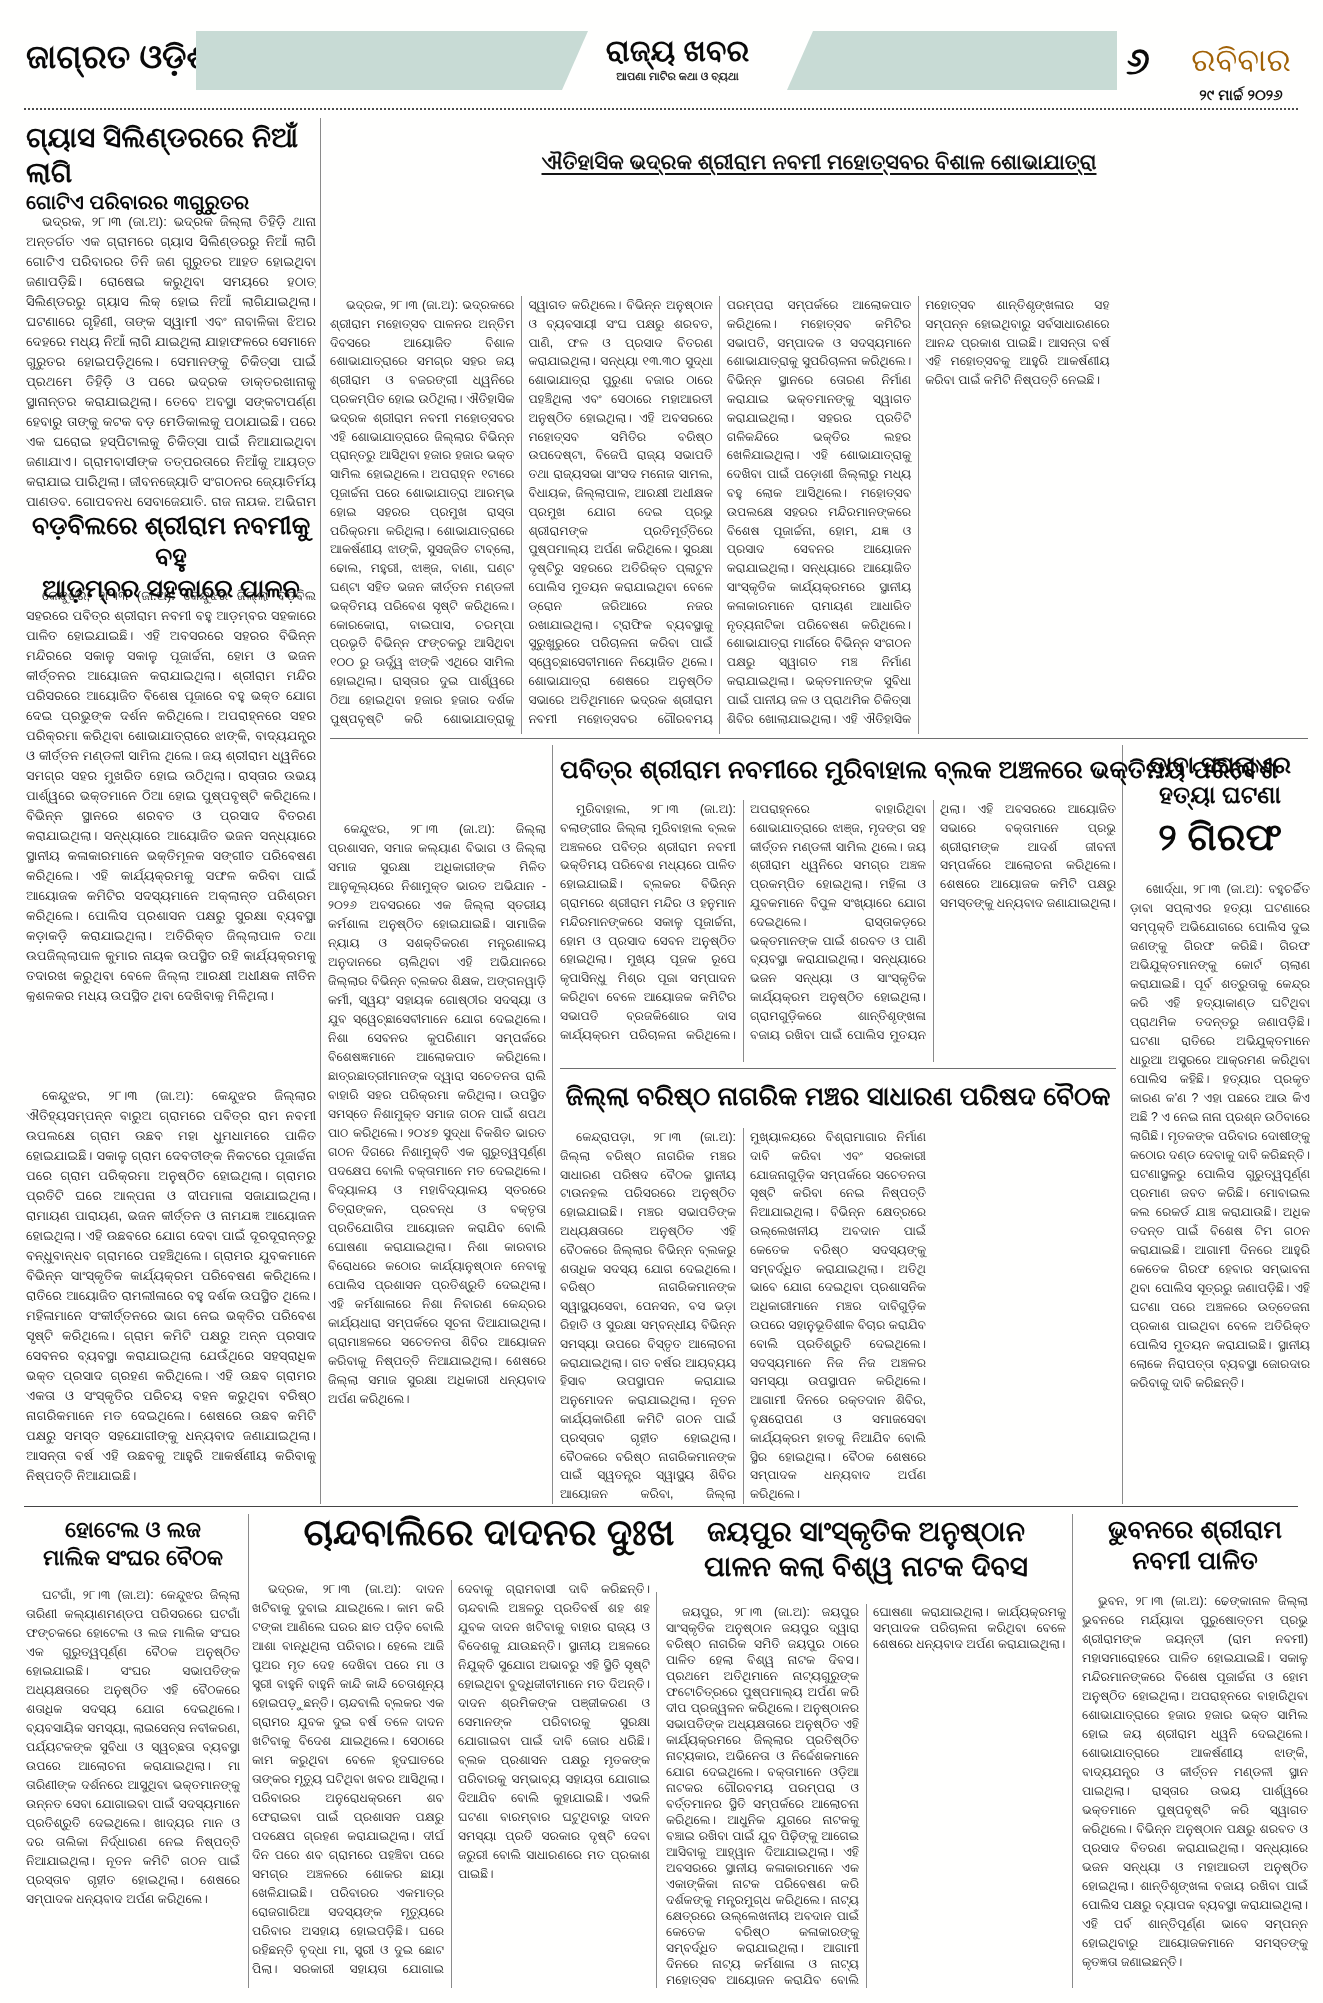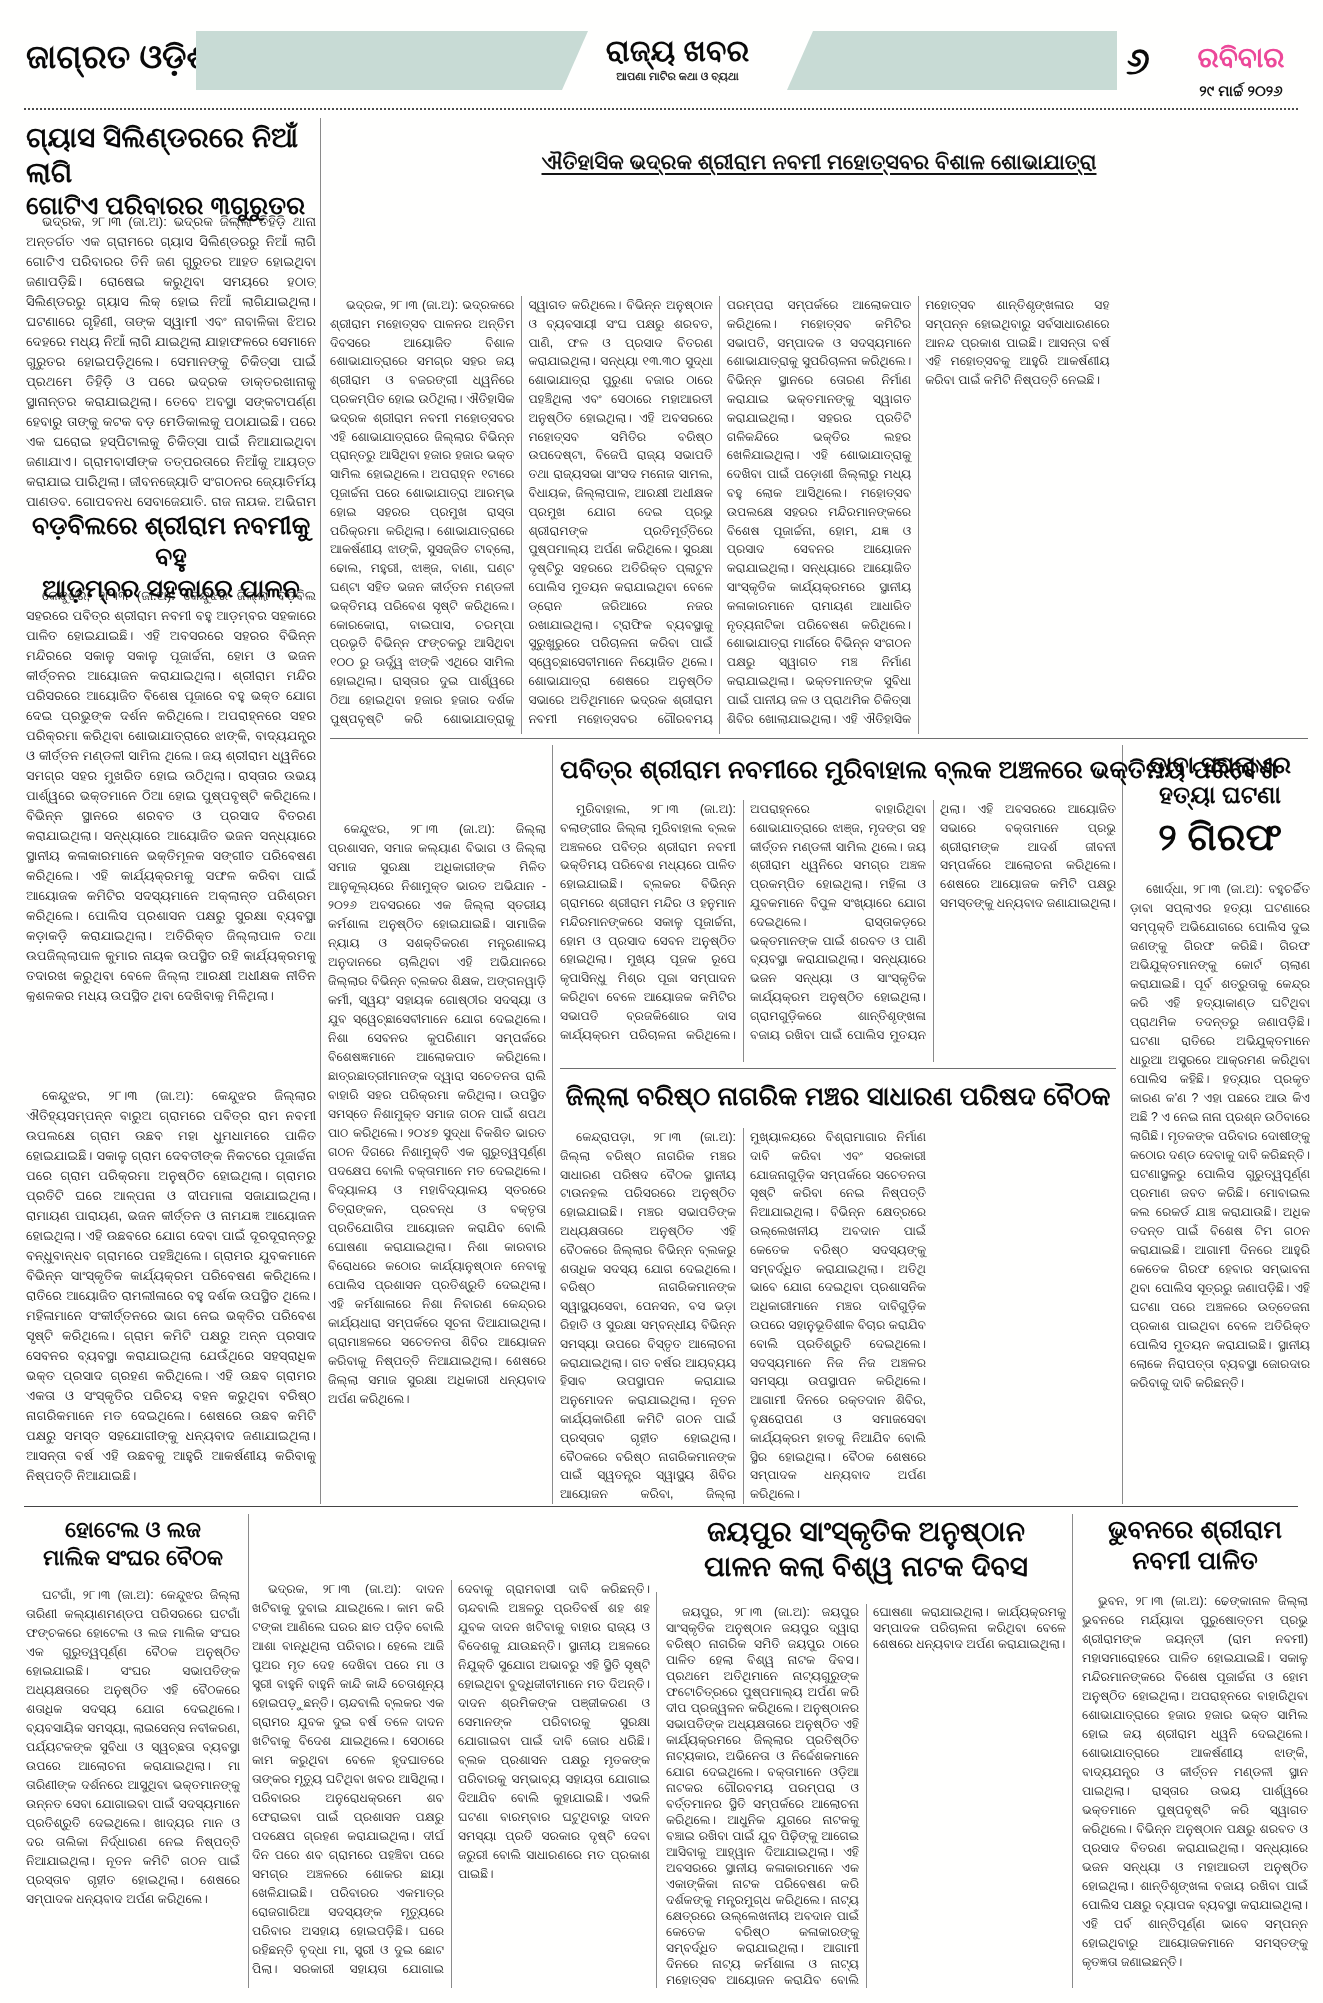--- a/index.html
+++ b/index.html
@@ -35,39 +35,39 @@
     <div class="hl" style="font-size:30px;">ରାଜ୍ୟ ଖବର</div>
     <div style="font-size:11px; font-weight:bold; color:#222;">ଆପଣା ମାଟିର କଥା ଓ ବ୍ୟଥା</div>
   </div>
 
   <div class="teal" style="left:787px; top:31px; width:330px; height:59px; background:#c8dbd5;
               clip-path:polygon(26px 0, 100% 0, 100% 100%, 0 100%);"></div>
 
   <div class="abs hl" style="left:1126px; top:38px; font-size:38px;">୬</div>
 
   <div class="abs center" style="left:1168px; top:42px; width:146px;">
-    <div style="font-size:28px; font-weight:bold; color:#ec4899;">ରବିବାର</div>
+    <div style="font-size:32px; font-weight:normal; color:#a16207;">ରବିବାର</div>
     <div style="font-size:15px; font-weight:bold; margin-top:7px; color:#111;">୨୯ ମାର୍ଚ୍ଚ ୨୦୨୬</div>
   </div>
 
   <div class="dotted-rule" style="left:24px; top:108px; width:1274px;"></div>
 
   <div class="vrule" style="left:320px; top:118px; height:1386px;"></div>
   <div class="vrule" style="left:552px; top:745px; height:759px;"></div>
   <div class="vrule" style="left:1122px; top:745px; height:759px;"></div>
   <div class="hrule" style="left:330px; top:738px; width:978px;"></div>
   <div class="hrule" style="left:560px; top:1068px; width:556px;"></div>
   <div class="hrule" style="left:24px; top:1506px; width:1274px; background:#444;"></div>
   <div class="vrule" style="left:248px; top:1514px; height:474px;"></div>
   <div class="vrule" style="left:656px; top:1592px; height:396px;"></div>
   <div class="vrule" style="left:1072px; top:1514px; height:474px;"></div>
 
   <div class="abs" style="left:26px; top:120px; width:290px;">
     <div class="hl" style="font-size:28px;">ଗ୍ୟାସ ସିଲିଣ୍ଡରରେ ନିଆଁ ଲାଗି</div>
-    <div class="hl" style="font-size:25px;">ଗୋଟିଏ ପରିବାରର ୩ଗୁରୁତର</div>
+    <div class="hl" style="font-size:20px;">ଗୋଟିଏ ପରିବାରର ୩ଗୁରୁତର</div>
   </div>
   <div class="abs body-txt" style="left:26px; top:212px; width:290px; height:294px; font-size:13.2px; line-height:20px;">ଭଦ୍ରକ, ୨୮।୩ (ଜା.ଅ): ଭଦ୍ରକ ଜିଲ୍ଲା ତିହିଡ଼ି ଥାନା ଅନ୍ତର୍ଗତ ଏକ ଗ୍ରାମରେ ଗ୍ୟାସ ସିଲିଣ୍ଡରରୁ ନିଆଁ ଲାଗି ଗୋଟିଏ ପରିବାରର ତିନି ଜଣ ଗୁରୁତର ଆହତ ହୋଇଥିବା ଜଣାପଡ଼ିଛି। ରୋଷେଇ କରୁଥିବା ସମୟରେ ହଠାତ୍ ସିଲିଣ୍ଡରରୁ ଗ୍ୟାସ ଲିକ୍ ହୋଇ ନିଆଁ ଲାଗିଯାଇଥିଲା। ଘଟଣାରେ ଗୃହିଣୀ, ତାଙ୍କ ସ୍ୱାମୀ ଏବଂ ନାବାଳିକା ଝିଅର ଦେହରେ ମଧ୍ୟ ନିଆଁ ଲାଗି ଯାଇଥିଲା ଯାହାଫଳରେ ସେମାନେ ଗୁରୁତର ହୋଇପଡ଼ିଥିଲେ। ସେମାନଙ୍କୁ ଚିକିତ୍ସା ପାଇଁ ପ୍ରଥମେ ତିହିଡ଼ି ଓ ପରେ ଭଦ୍ରକ ଡାକ୍ତରଖାନାକୁ ସ୍ଥାନାନ୍ତର କରାଯାଇଥିଲା। ତେବେ ଅବସ୍ଥା ସଙ୍କଟାପର୍ଣ୍ଣ ହେବାରୁ ତାଙ୍କୁ କଟକ ବଡ଼ ମେଡିକାଲକୁ ପଠାଯାଇଛି। ପରେ ଏକ ଘରୋଇ ହସ୍ପିଟାଲକୁ ଚିକିତ୍ସା ପାଇଁ ନିଆଯାଇଥିବା ଜଣାଯାଏ। ଗ୍ରାମବାସୀଙ୍କ ତତ୍ପରତାରେ ନିଆଁକୁ ଆୟତ୍ତ କରାଯାଇ ପାରିଥିଲା। ଜୀବନଜ୍ୟୋତି ସଂଗଠନର ଜ୍ୟୋତିର୍ମୟ ପାଣ୍ଡବ, ଗୋପବନ୍ଧୁ ସେବାଜ୍ୟୋତି, ରାଜୁ ନାୟକ, ଅଭିରାମ ଦାସ, ବିରେନ ସେନାପତି, ଉତ୍କଳମଣି ସେବାଙ୍କ ସହ ସାହୁ ଡାକ୍ତରଖାନାରେ ପହଞ୍ଚି ଗୁରୁତର ମାନଙ୍କୁ ଚିକିତ୍ସାରେ ସହାୟତା କରିଥିଲେ।</div>
 
   <div class="abs center kicker" style="left:330px; top:150px; width:978px; font-size:21px;">ଐତିହାସିକ ଭଦ୍ରକ ଶ୍ରୀରାମ ନବମୀ ମହୋତ୍ସବର ବିଶାଳ ଶୋଭାଯାତ୍ରା</div>
   <div class="abs body-txt" style="left:330px; top:296px; width:978px; height:438px; font-size:12.3px; line-height:18.8px;
               column-count:5; column-gap:14px; column-rule:1px solid #8a8a8a;">ଭଦ୍ରକ, ୨୮।୩ (ଜା.ଅ): ଭଦ୍ରକରେ ଶ୍ରୀରାମ ମହୋତ୍ସବ ପାଳନର ଅନ୍ତିମ ଦିବସରେ ଆୟୋଜିତ ବିଶାଳ ଶୋଭାଯାତ୍ରାରେ ସମଗ୍ର ସହର ଜୟ ଶ୍ରୀରାମ ଓ ବଜରଙ୍ଗୀ ଧ୍ୱନିରେ ପ୍ରକମ୍ପିତ ହୋଇ ଉଠିଥିଲା। ଐତିହାସିକ ଭଦ୍ରକ ଶ୍ରୀରାମ ନବମୀ ମହୋତ୍ସବର ଏହି ଶୋଭାଯାତ୍ରାରେ ଜିଲ୍ଲାର ବିଭିନ୍ନ ପ୍ରାନ୍ତରୁ ଆସିଥିବା ହଜାର ହଜାର ଭକ୍ତ ସାମିଲ ହୋଇଥିଲେ। ଅପରାହ୍ନ ୧ଟାରେ ପୂଜାର୍ଚ୍ଚନା ପରେ ଶୋଭାଯାତ୍ରା ଆରମ୍ଭ ହୋଇ ସହରର ପ୍ରମୁଖ ରାସ୍ତା ପରିକ୍ରମା କରିଥିଲା। ଶୋଭାଯାତ୍ରାରେ ଆକର୍ଷଣୀୟ ଝାଙ୍କି, ସୁସଜ୍ଜିତ ଟାବ୍ଲୋ, ଢୋଲ, ମହୁରୀ, ଝାଞ୍ଜ, ବାଣା, ଘଣ୍ଟ ଘଣ୍ଟା ସହିତ ଭଜନ କୀର୍ତ୍ତନ ମଣ୍ଡଳୀ ଭକ୍ତିମୟ ପରିବେଶ ସୃଷ୍ଟି କରିଥିଲେ। କୋରକୋରା, ବାଇପାସ, ଚରମ୍ପା ପ୍ରଭୃତି ବିଭିନ୍ନ ଫଙ୍ଚକରୁ ଆସିଥିବା ୧୦୦ ରୁ ଊର୍ଦ୍ଧ୍ୱ ଝାଙ୍କି ଏଥିରେ ସାମିଲ ହୋଇଥିଲା। ରାସ୍ତାର ଦୁଇ ପାର୍ଶ୍ୱରେ ଠିଆ ହୋଇଥିବା ହଜାର ହଜାର ଦର୍ଶକ ପୁଷ୍ପବୃଷ୍ଟି କରି ଶୋଭାଯାତ୍ରାକୁ ସ୍ୱାଗତ କରିଥିଲେ। ବିଭିନ୍ନ ଅନୁଷ୍ଠାନ ଓ ବ୍ୟବସାୟୀ ସଂଘ ପକ୍ଷରୁ ଶରବତ, ପାଣି, ଫଳ ଓ ପ୍ରସାଦ ବିତରଣ କରାଯାଇଥିଲା। ସନ୍ଧ୍ୟା ୧୩.୩୦ ସୁଦ୍ଧା ଶୋଭାଯାତ୍ରା ପୁରୁଣା ବଜାର ଠାରେ ପହଞ୍ଚିଥିଲା ଏବଂ ସେଠାରେ ମହାଆରତୀ ଅନୁଷ୍ଠିତ ହୋଇଥିଲା। ଏହି ଅବସରରେ ମହୋତ୍ସବ ସମିତିର ବରିଷ୍ଠ ଉପଦେଷ୍ଟା, ବିଜେପି ରାଜ୍ୟ ସଭାପତି ତଥା ରାଜ୍ୟସଭା ସାଂସଦ ମନୋଜ ସାମଲ, ବିଧାୟକ, ଜିଲ୍ଲାପାଳ, ଆରକ୍ଷୀ ଅଧୀକ୍ଷକ ପ୍ରମୁଖ ଯୋଗ ଦେଇ ପ୍ରଭୁ ଶ୍ରୀରାମଙ୍କ ପ୍ରତିମୂର୍ତ୍ତିରେ ପୁଷ୍ପମାଲ୍ୟ ଅର୍ପଣ କରିଥିଲେ। ସୁରକ୍ଷା ଦୃଷ୍ଟିରୁ ସହରରେ ଅତିରିକ୍ତ ପ୍ଲାଟୁନ ପୋଲିସ ମୁତୟନ କରାଯାଇଥିବା ବେଳେ ଡ୍ରୋନ ଜରିଆରେ ନଜର ରଖାଯାଇଥିଲା। ଟ୍ରାଫିକ ବ୍ୟବସ୍ଥାକୁ ସୁରୁଖୁରୁରେ ପରିଚାଳନା କରିବା ପାଇଁ ସ୍ୱେଚ୍ଛାସେବୀମାନେ ନିୟୋଜିତ ଥିଲେ। ଶୋଭାଯାତ୍ରା ଶେଷରେ ଅନୁଷ୍ଠିତ ସଭାରେ ଅତିଥିମାନେ ଭଦ୍ରକ ଶ୍ରୀରାମ ନବମୀ ମହୋତ୍ସବର ଗୌରବମୟ ପରମ୍ପରା ସମ୍ପର୍କରେ ଆଲୋକପାତ କରିଥିଲେ। ମହୋତ୍ସବ କମିଟିର ସଭାପତି, ସମ୍ପାଦକ ଓ ସଦସ୍ୟମାନେ ଶୋଭାଯାତ୍ରାକୁ ସୁପରିଚାଳନା କରିଥିଲେ। ବିଭିନ୍ନ ସ୍ଥାନରେ ତୋରଣ ନିର୍ମାଣ କରାଯାଇ ଭକ୍ତମାନଙ୍କୁ ସ୍ୱାଗତ କରାଯାଇଥିଲା। ସହରର ପ୍ରତିଟି ଗଳିକନ୍ଦିରେ ଭକ୍ତିର ଲହର ଖେଳିଯାଇଥିଲା। ଏହି ଶୋଭାଯାତ୍ରାକୁ ଦେଖିବା ପାଇଁ ପଡ଼ୋଶୀ ଜିଲ୍ଲାରୁ ମଧ୍ୟ ବହୁ ଲୋକ ଆସିଥିଲେ। ମହୋତ୍ସବ ଉପଲକ୍ଷେ ସହରର ମନ୍ଦିରମାନଙ୍କରେ ବିଶେଷ ପୂଜାର୍ଚ୍ଚନା, ହୋମ, ଯଜ୍ଞ ଓ ପ୍ରସାଦ ସେବନର ଆୟୋଜନ କରାଯାଇଥିଲା। ସନ୍ଧ୍ୟାରେ ଆୟୋଜିତ ସାଂସ୍କୃତିକ କାର୍ଯ୍ୟକ୍ରମରେ ସ୍ଥାନୀୟ କଳାକାରମାନେ ରାମାୟଣ ଆଧାରିତ ନୃତ୍ୟନାଟିକା ପରିବେଷଣ କରିଥିଲେ। ଶୋଭାଯାତ୍ରା ମାର୍ଗରେ ବିଭିନ୍ନ ସଂଗଠନ ପକ୍ଷରୁ ସ୍ୱାଗତ ମଞ୍ଚ ନିର୍ମାଣ କରାଯାଇଥିଲା। ଭକ୍ତମାନଙ୍କ ସୁବିଧା ପାଇଁ ପାନୀୟ ଜଳ ଓ ପ୍ରାଥମିକ ଚିକିତ୍ସା ଶିବିର ଖୋଲାଯାଇଥିଲା। ଏହି ଐତିହାସିକ ମହୋତ୍ସବ ଶାନ୍ତିଶୃଙ୍ଖଳାର ସହ ସମ୍ପନ୍ନ ହୋଇଥିବାରୁ ସର୍ବସାଧାରଣରେ ଆନନ୍ଦ ପ୍ରକାଶ ପାଇଛି। ଆସନ୍ତା ବର୍ଷ ଏହି ମହୋତ୍ସବକୁ ଆହୁରି ଆକର୍ଷଣୀୟ କରିବା ପାଇଁ କମିଟି ନିଷ୍ପତ୍ତି ନେଇଛି।</div>
 
   <div class="abs center" style="left:26px; top:510px; width:290px;">
     <div class="hl" style="font-size:25px;">ବଡ଼ବିଲରେ ଶ୍ରୀରାମ ନବମୀକୁ ବହୁ</div>
     <div class="hl" style="font-size:25px;">ଆଡ଼ମ୍ବର ସହକାରେ ପାଳନ</div>
@@ -92,20 +92,21 @@
     <div class="hl" style="font-size:38px; margin-top:4px;">୨ ଗିରଫ</div>
   </div>
   <div class="abs body-txt" style="left:1130px; top:880px; width:180px; height:624px; font-size:12.3px; line-height:19px;">ଖୋର୍ଦ୍ଧା, ୨୮।୩ (ଜା.ଅ): ବହୁଚର୍ଚ୍ଚିତ ଡ଼ାବା ସପ୍ଲାଏର ହତ୍ୟା ଘଟଣାରେ ସମ୍ପୃକ୍ତି ଅଭିଯୋଗରେ ପୋଲିସ ଦୁଇ ଜଣଙ୍କୁ ଗିରଫ କରିଛି। ଗିରଫ ଅଭିଯୁକ୍ତମାନଙ୍କୁ କୋର୍ଟ ଚାଲାଣ କରାଯାଇଛି। ପୂର୍ବ ଶତ୍ରୁତାକୁ କେନ୍ଦ୍ର କରି ଏହି ହତ୍ୟାକାଣ୍ଡ ଘଟିଥିବା ପ୍ରାଥମିକ ତଦନ୍ତରୁ ଜଣାପଡ଼ିଛି। ଘଟଣା ରାତିରେ ଅଭିଯୁକ୍ତମାନେ ଧାରୁଆ ଅସ୍ତ୍ରରେ ଆକ୍ରମଣ କରିଥିବା ପୋଲିସ କହିଛି। ହତ୍ୟାର ପ୍ରକୃତ କାରଣ କ'ଣ ? ଏହା ପଛରେ ଆଉ କିଏ ଅଛି ? ଏ ନେଇ ନାନା ପ୍ରଶ୍ନ ଉଠିବାରେ ଲାଗିଛି। ମୃତକଙ୍କ ପରିବାର ଦୋଷୀଙ୍କୁ କଠୋର ଦଣ୍ଡ ଦେବାକୁ ଦାବି କରିଛନ୍ତି। ଘଟଣାସ୍ଥଳରୁ ପୋଲିସ ଗୁରୁତ୍ୱପୂର୍ଣ୍ଣ ପ୍ରମାଣ ଜବତ କରିଛି। ମୋବାଇଲ କଲ ରେକର୍ଡ ଯାଞ୍ଚ କରାଯାଉଛି। ଅଧିକ ତଦନ୍ତ ପାଇଁ ବିଶେଷ ଟିମ ଗଠନ କରାଯାଇଛି। ଆଗାମୀ ଦିନରେ ଆହୁରି କେତେକ ଗିରଫ ହେବାର ସମ୍ଭାବନା ଥିବା ପୋଲିସ ସୂତ୍ରରୁ ଜଣାପଡ଼ିଛି। ଏହି ଘଟଣା ପରେ ଅଞ୍ଚଳରେ ଉତ୍ତେଜନା ପ୍ରକାଶ ପାଇଥିବା ବେଳେ ଅତିରିକ୍ତ ପୋଲିସ ମୁତୟନ କରାଯାଇଛି। ସ୍ଥାନୀୟ ଲୋକେ ନିରାପତ୍ତା ବ୍ୟବସ୍ଥା ଜୋରଦାର କରିବାକୁ ଦାବି କରିଛନ୍ତି।</div>
 
   <div class="abs center" style="left:26px; top:1516px; width:214px;">
     <div class="hl" style="font-size:22px;">ହୋଟେଲ ଓ ଲଜ</div>
     <div class="hl" style="font-size:22px;">ମାଲିକ ସଂଘର ବୈଠକ</div>
   </div>
   <div class="abs body-txt" style="left:26px; top:1586px; width:214px; height:402px; font-size:12.3px; line-height:19px;">ଘଟଗାଁ, ୨୮।୩ (ଜା.ଅ): କେନ୍ଦୁଝର ଜିଲ୍ଲା ତାରିଣୀ କଲ୍ୟାଣମଣ୍ଡପ ପରିସରରେ ଘଟଗାଁ ଫଙ୍ଚକରେ ହୋଟେଲ ଓ ଲଜ ମାଲିକ ସଂଘର ଏକ ଗୁରୁତ୍ୱପୂର୍ଣ୍ଣ ବୈଠକ ଅନୁଷ୍ଠିତ ହୋଇଯାଇଛି। ସଂଘର ସଭାପତିଙ୍କ ଅଧ୍ୟକ୍ଷତାରେ ଅନୁଷ୍ଠିତ ଏହି ବୈଠକରେ ଶତାଧିକ ସଦସ୍ୟ ଯୋଗ ଦେଇଥିଲେ। ବ୍ୟବସାୟିକ ସମସ୍ୟା, ଲାଇସେନ୍ସ ନବୀକରଣ, ପର୍ଯ୍ୟଟକଙ୍କ ସୁବିଧା ଓ ସ୍ୱଚ୍ଛତା ବ୍ୟବସ୍ଥା ଉପରେ ଆଲୋଚନା କରାଯାଇଥିଲା। ମା ତାରିଣୀଙ୍କ ଦର୍ଶନରେ ଆସୁଥିବା ଭକ୍ତମାନଙ୍କୁ ଉନ୍ନତ ସେବା ଯୋଗାଇବା ପାଇଁ ସଦସ୍ୟମାନେ ପ୍ରତିଶ୍ରୁତି ଦେଇଥିଲେ। ଖାଦ୍ୟର ମାନ ଓ ଦର ତାଲିକା ନିର୍ଦ୍ଧାରଣ ନେଇ ନିଷ୍ପତ୍ତି ନିଆଯାଇଥିଲା। ନୂତନ କମିଟି ଗଠନ ପାଇଁ ପ୍ରସ୍ତାବ ଗୃହୀତ ହୋଇଥିଲା। ଶେଷରେ ସମ୍ପାଦକ ଧନ୍ୟବାଦ ଅର୍ପଣ କରିଥିଲେ।</div>
 
+  <div class="abs hl center" style="left:252px; top:1510px; width:474px; font-size:37px; white-space:nowrap;">ଚାନ୍ଦବାଲିରେ ଦାଦନର ଦୁଃଖ</div>
   <div class="abs body-txt" style="left:252px; top:1580px; width:398px; height:408px; font-size:12.3px; line-height:19px;
               column-count:2; column-gap:14px; column-rule:1px solid #8a8a8a;">ଭଦ୍ରକ, ୨୮।୩ (ଜା.ଅ): ଦାଦନ ଖଟିବାକୁ ଦୁବାଇ ଯାଇଥିଲେ। କାମ କରି ଟଙ୍କା ଆଣିଲେ ଘରର ଛାତ ପଡ଼ିବ ବୋଲି ଆଶା ବାନ୍ଧିଥିଲା ପରିବାର। ହେଲେ ଆଜି ପୁଅର ମୃତ ଦେହ ଦେଖିବା ପରେ ମା ଓ ସ୍ତ୍ରୀ ବାହୁନି ବାହୁନି କାନ୍ଦି କାନ୍ଦି ଚେତାଶୂନ୍ୟ ହୋଇପଡ଼ୁଛନ୍ତି। ଚାନ୍ଦବାଲି ବ୍ଲକର ଏକ ଗ୍ରାମର ଯୁବକ ଦୁଇ ବର୍ଷ ତଳେ ଦାଦନ ଖଟିବାକୁ ବିଦେଶ ଯାଇଥିଲେ। ସେଠାରେ କାମ କରୁଥିବା ବେଳେ ହୃଦଘାତରେ ତାଙ୍କର ମୃତ୍ୟୁ ଘଟିଥିବା ଖବର ଆସିଥିଲା। ପରିବାରର ଅନୁରୋଧକ୍ରମେ ଶବ ଫେରାଇବା ପାଇଁ ପ୍ରଶାସନ ପକ୍ଷରୁ ପଦକ୍ଷେପ ଗ୍ରହଣ କରାଯାଇଥିଲା। ଦୀର୍ଘ ଦିନ ପରେ ଶବ ଗ୍ରାମରେ ପହଞ୍ଚିବା ପରେ ସମଗ୍ର ଅଞ୍ଚଳରେ ଶୋକର ଛାୟା ଖେଳିଯାଇଛି। ପରିବାରର ଏକମାତ୍ର ରୋଜଗାରିଆ ସଦସ୍ୟଙ୍କ ମୃତ୍ୟୁରେ ପରିବାର ଅସହାୟ ହୋଇପଡ଼ିଛି। ଘରେ ରହିଛନ୍ତି ବୃଦ୍ଧା ମା, ସ୍ତ୍ରୀ ଓ ଦୁଇ ଛୋଟ ପିଲା। ସରକାରୀ ସହାୟତା ଯୋଗାଇ ଦେବାକୁ ଗ୍ରାମବାସୀ ଦାବି କରିଛନ୍ତି। ଚାନ୍ଦବାଲି ଅଞ୍ଚଳରୁ ପ୍ରତିବର୍ଷ ଶହ ଶହ ଯୁବକ ଦାଦନ ଖଟିବାକୁ ବାହାର ରାଜ୍ୟ ଓ ବିଦେଶକୁ ଯାଉଛନ୍ତି। ସ୍ଥାନୀୟ ଅଞ୍ଚଳରେ ନିଯୁକ୍ତି ସୁଯୋଗ ଅଭାବରୁ ଏହି ସ୍ଥିତି ସୃଷ୍ଟି ହୋଇଥିବା ବୁଦ୍ଧିଜୀବୀମାନେ ମତ ଦିଅନ୍ତି। ଦାଦନ ଶ୍ରମିକଙ୍କ ପଞ୍ଜୀକରଣ ଓ ସେମାନଙ୍କ ପରିବାରକୁ ସୁରକ୍ଷା ଯୋଗାଇବା ପାଇଁ ଦାବି ଜୋର ଧରିଛି। ବ୍ଲକ ପ୍ରଶାସନ ପକ୍ଷରୁ ମୃତକଙ୍କ ପରିବାରକୁ ସମ୍ଭାବ୍ୟ ସହାୟତା ଯୋଗାଇ ଦିଆଯିବ ବୋଲି କୁହାଯାଇଛି। ଏଭଳି ଘଟଣା ବାରମ୍ବାର ଘଟୁଥିବାରୁ ଦାଦନ ସମସ୍ୟା ପ୍ରତି ସରକାର ଦୃଷ୍ଟି ଦେବା ଜରୁରୀ ବୋଲି ସାଧାରଣରେ ମତ ପ୍ରକାଶ ପାଇଛି।</div>
 
   <div class="abs center" style="left:666px; top:1514px; width:400px;">
     <div class="hl" style="font-size:28px;">ଜୟପୁର ସାଂସ୍କୃତିକ ଅନୁଷ୍ଠାନ</div>
     <div class="hl" style="font-size:28px;">ପାଳନ କଲା ବିଶ୍ୱ ନାଟକ ଦିବସ</div>
   </div>
   <div class="abs body-txt" style="left:666px; top:1604px; width:400px; height:384px; font-size:12.3px; line-height:16px;
               column-count:2; column-gap:14px; column-rule:1px solid #8a8a8a;">ଜୟପୁର, ୨୮।୩ (ଜା.ଅ): ଜୟପୁର ସାଂସ୍କୃତିକ ଅନୁଷ୍ଠାନ ଜୟପୁର ଦ୍ୱାରା ବରିଷ୍ଠ ନାଗରିକ ସମିତି ଜୟପୁର ଠାରେ ପାଳିତ ହେଲା ବିଶ୍ୱ ନାଟକ ଦିବସ। ପ୍ରଥମେ ଅତିଥିମାନେ ନାଟ୍ୟଗୁରୁଙ୍କ ଫଟୋଚିତ୍ରରେ ପୁଷ୍ପମାଲ୍ୟ ଅର୍ପଣ କରି ଦୀପ ପ୍ରଜ୍ୱଳନ କରିଥିଲେ। ଅନୁଷ୍ଠାନର ସଭାପତିଙ୍କ ଅଧ୍ୟକ୍ଷତାରେ ଅନୁଷ୍ଠିତ ଏହି କାର୍ଯ୍ୟକ୍ରମରେ ଜିଲ୍ଲାର ପ୍ରତିଷ୍ଠିତ ନାଟ୍ୟକାର, ଅଭିନେତା ଓ ନିର୍ଦ୍ଦେଶକମାନେ ଯୋଗ ଦେଇଥିଲେ। ବକ୍ତାମାନେ ଓଡ଼ିଆ ନାଟକର ଗୌରବମୟ ପରମ୍ପରା ଓ ବର୍ତ୍ତମାନର ସ୍ଥିତି ସମ୍ପର୍କରେ ଆଲୋଚନା କରିଥିଲେ। ଆଧୁନିକ ଯୁଗରେ ନାଟକକୁ ବଞ୍ଚାଇ ରଖିବା ପାଇଁ ଯୁବ ପିଢ଼ିଙ୍କୁ ଆଗେଇ ଆସିବାକୁ ଆହ୍ୱାନ ଦିଆଯାଇଥିଲା। ଏହି ଅବସରରେ ସ୍ଥାନୀୟ କଳାକାରମାନେ ଏକ ଏକାଙ୍କିକା ନାଟକ ପରିବେଷଣ କରି ଦର୍ଶକଙ୍କୁ ମନ୍ତ୍ରମୁଗ୍ଧ କରିଥିଲେ। ନାଟ୍ୟ କ୍ଷେତ୍ରରେ ଉଲ୍ଲେଖନୀୟ ଅବଦାନ ପାଇଁ କେତେକ ବରିଷ୍ଠ କଳାକାରଙ୍କୁ ସମ୍ବର୍ଦ୍ଧିତ କରାଯାଇଥିଲା। ଆଗାମୀ ଦିନରେ ନାଟ୍ୟ କର୍ମଶାଳା ଓ ନାଟ୍ୟ ମହୋତ୍ସବ ଆୟୋଜନ କରାଯିବ ବୋଲି ଘୋଷଣା କରାଯାଇଥିଲା। କାର୍ଯ୍ୟକ୍ରମକୁ ସମ୍ପାଦକ ପରିଚାଳନା କରିଥିବା ବେଳେ ଶେଷରେ ଧନ୍ୟବାଦ ଅର୍ପଣ କରାଯାଇଥିଲା।</div>
 

